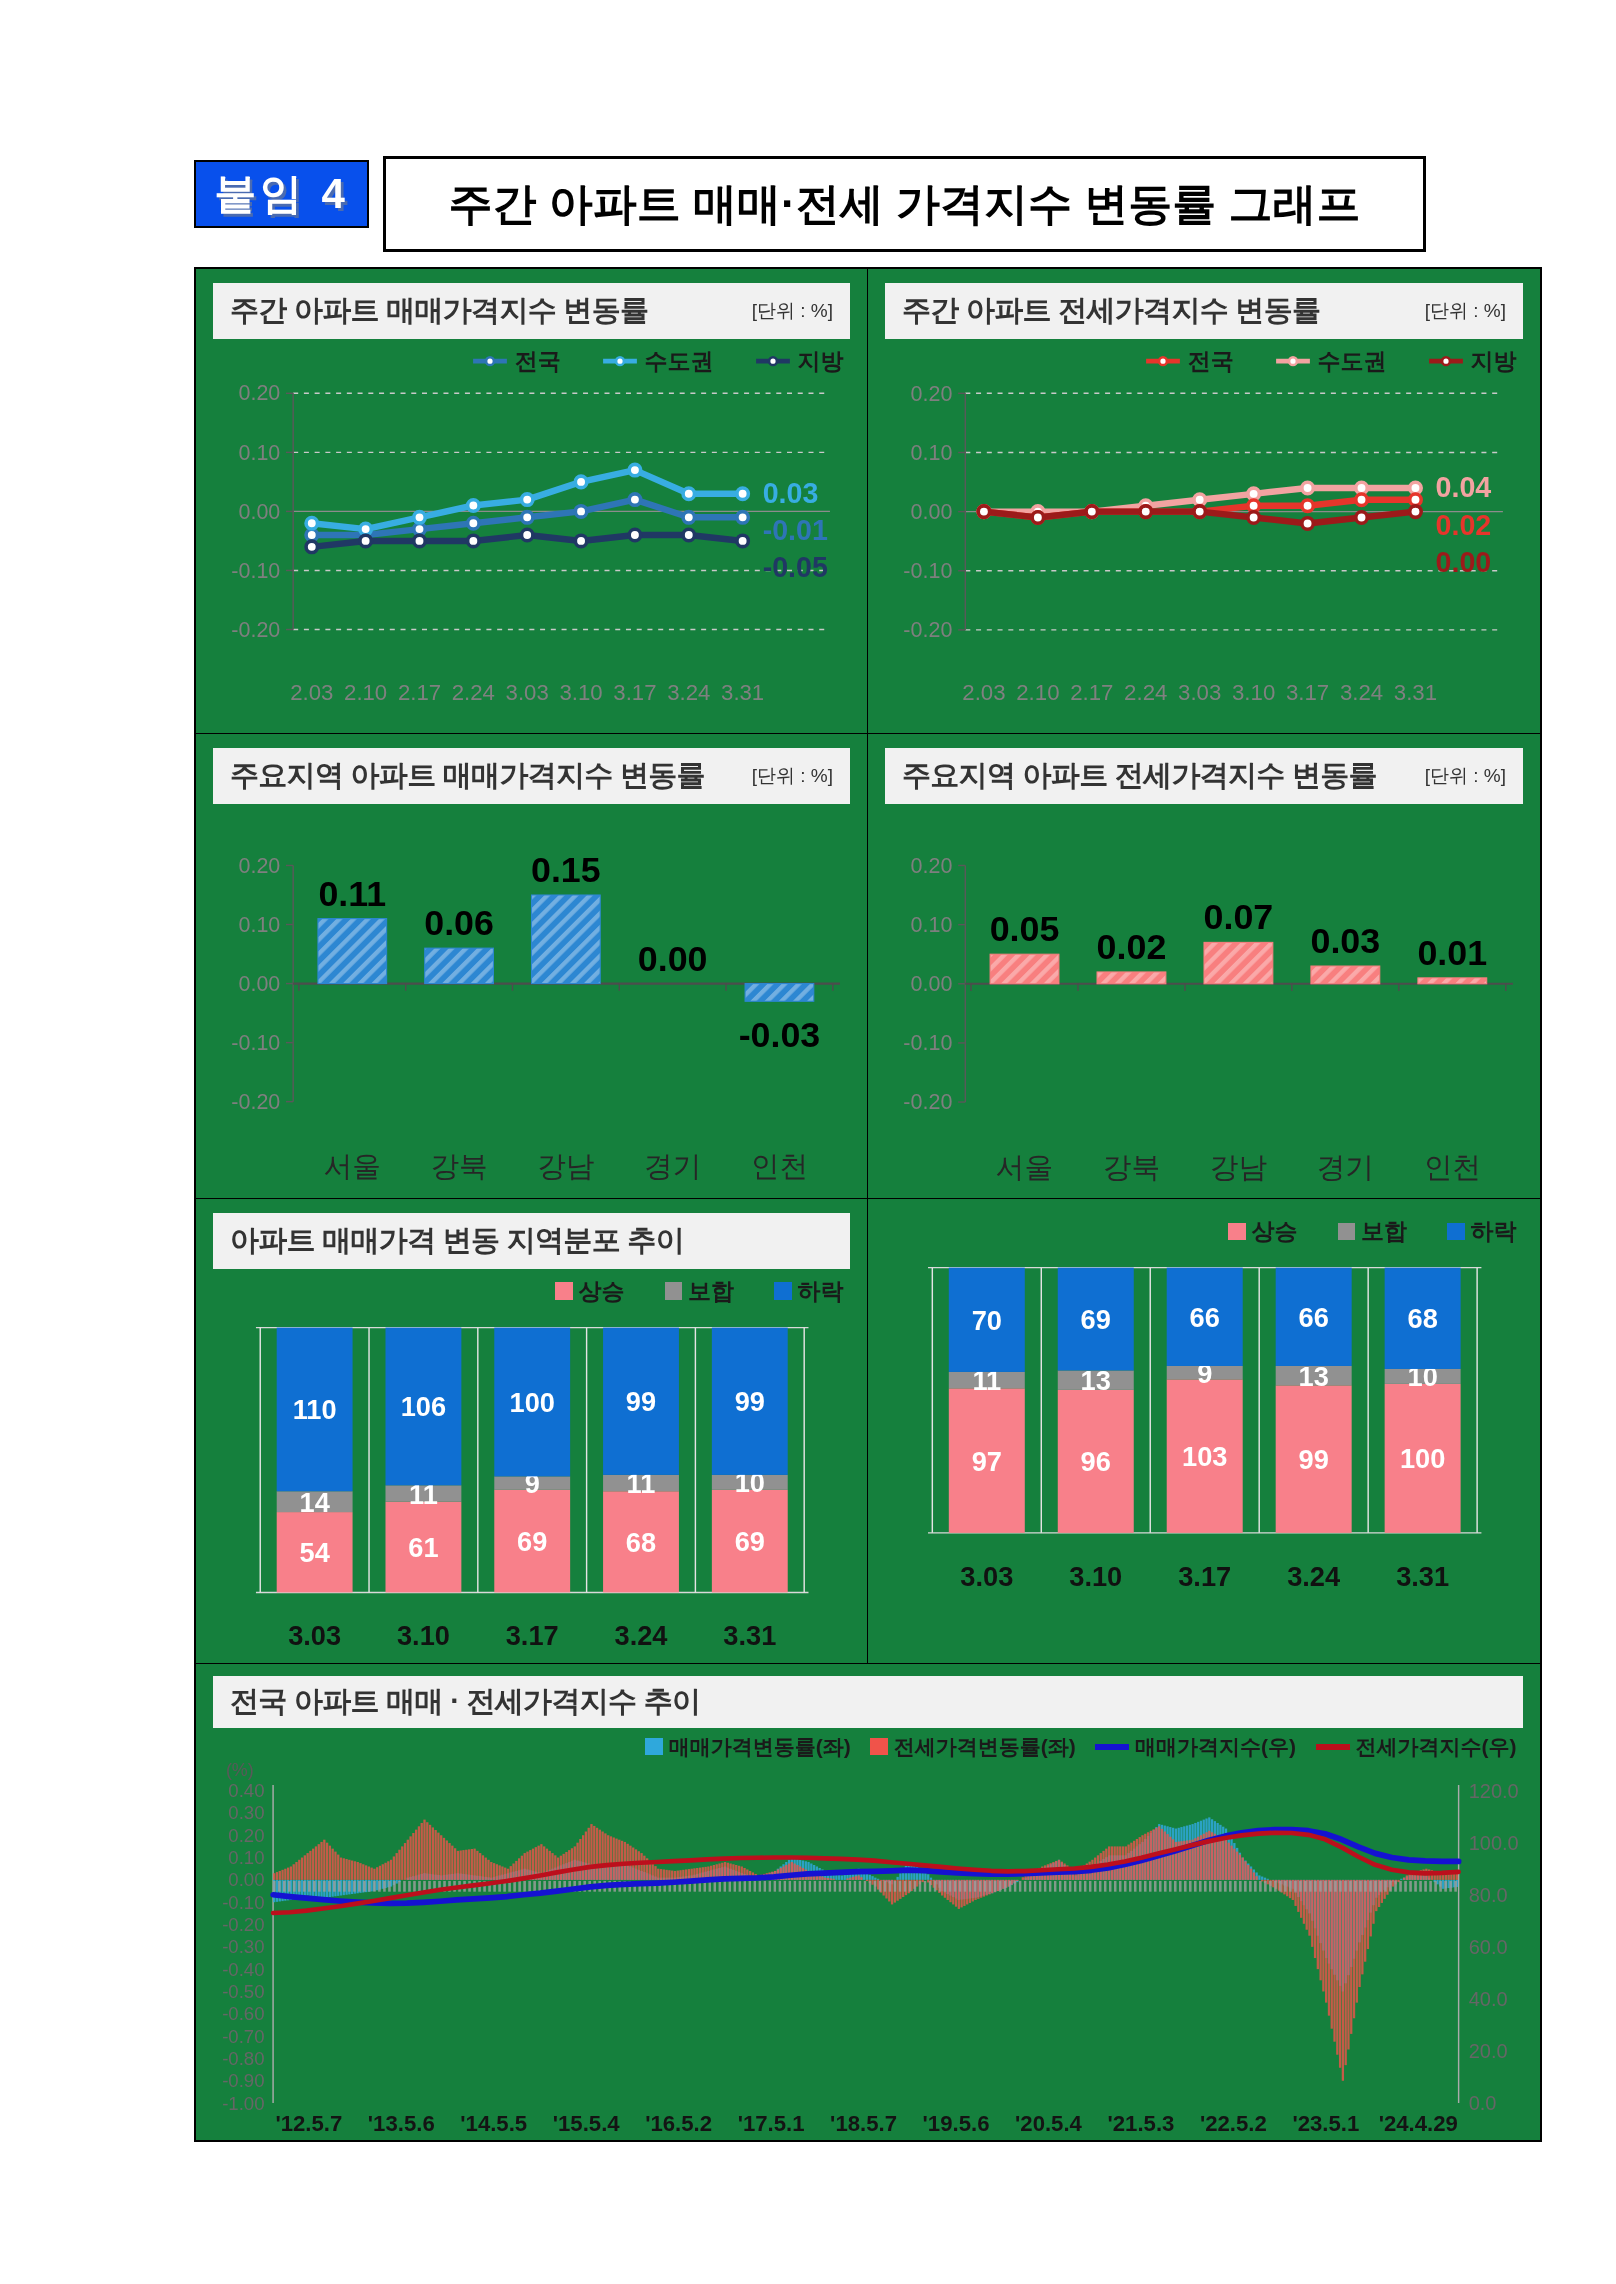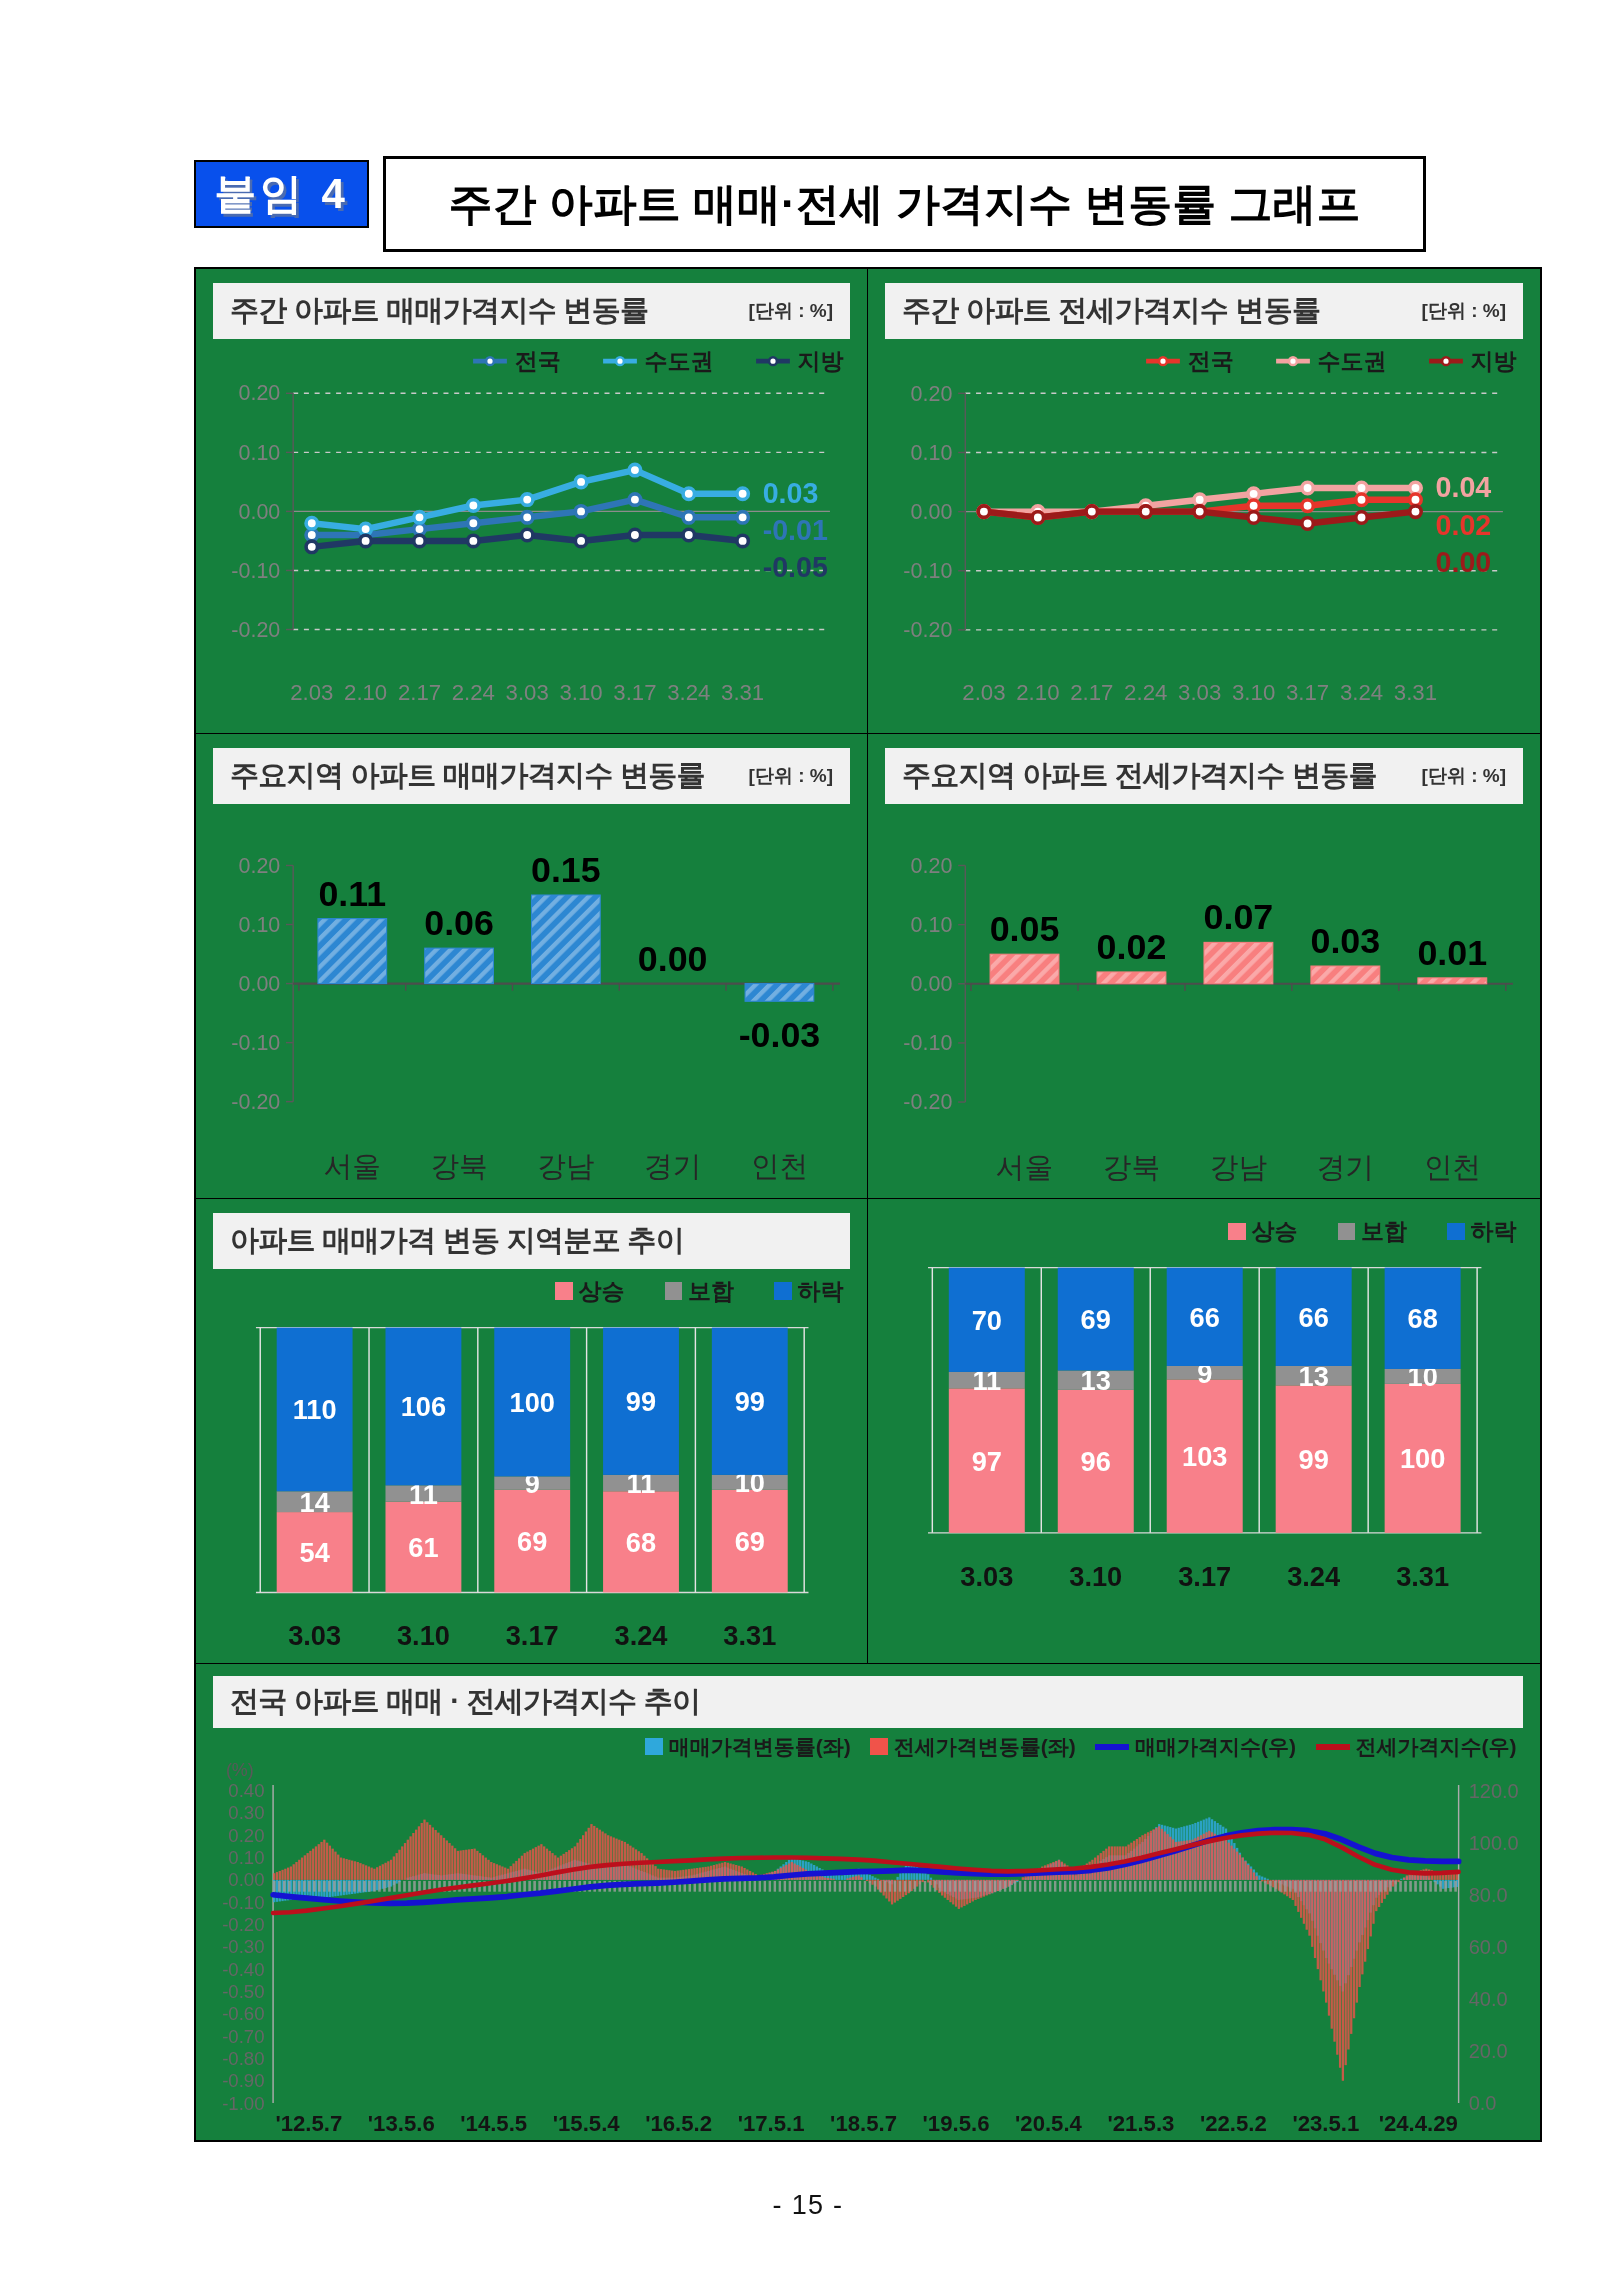--- a/index.html
+++ b/index.html
@@ -20,21 +20,21 @@
   .chart-row { display:flex; height:465px; border-bottom:1.3px solid #000; }
   .chart-row.last { flex:1; border-bottom:none; }
   .panel { width:50%; padding:14.3px 17px; overflow:hidden; }
   .panel.left { border-right:1.3px solid #000; }
   .panel.full { width:100%; padding:11.7px 17px; }
 
   .panel-head { height:56px; background:#F1F1F1; display:flex; align-items:center;
     justify-content:space-between; padding:0 17px; margin-bottom:3.9px; }
   .panel.full .panel-head { height:52px; }
   .panel-title { font-size:29px; font-weight:bold; color:#333; letter-spacing:-0.7px; }
-  .panel-unit { font-size:19px; font-weight:bold; color:#333; }
+  .panel-unit { font-size:19px; font-weight:normal; color:#333; }
 
   .panel-legend { height:36px; display:flex; justify-content:flex-end; align-items:center;
     gap:40px; padding-right:6.5px; font-size:23px; font-weight:bold; color:#1a1a1a; }
   .panel.full .panel-legend { height:30px; font-size:21px; gap:19.5px; }
   .legend-item { display:flex; align-items:center; gap:5.9px; }
   .sw-marker { width:38px; height:14.3px; }
   .sw-square { display:inline-block; width:17.6px; height:17.6px; }
   .sw-line { display:inline-block; width:34px; height:5.9px; }
 
   svg.chart { display:block; width:100%; height:auto; }
@@ -1403,15 +1403,14 @@
             <text x="1297.7" y="516" text-anchor="middle" font-size="31" font-weight="bold" fill="#141414">'21.5.3</text>
             <text x="1427" y="516" text-anchor="middle" font-size="31" font-weight="bold" fill="#141414">'22.5.2</text>
             <text x="1556.3000000000002" y="516" text-anchor="middle" font-size="31" font-weight="bold" fill="#141414">'23.5.1</text>
             <text x="1685.6000000000001" y="516" text-anchor="middle" font-size="31" font-weight="bold" fill="#141414">'24.4.29</text>
           </svg>
       </section>
     </div>
 
   </div>
 
-  <div class="page-number">- 15 -</div>
 </div>
 
 
 </body></html>

